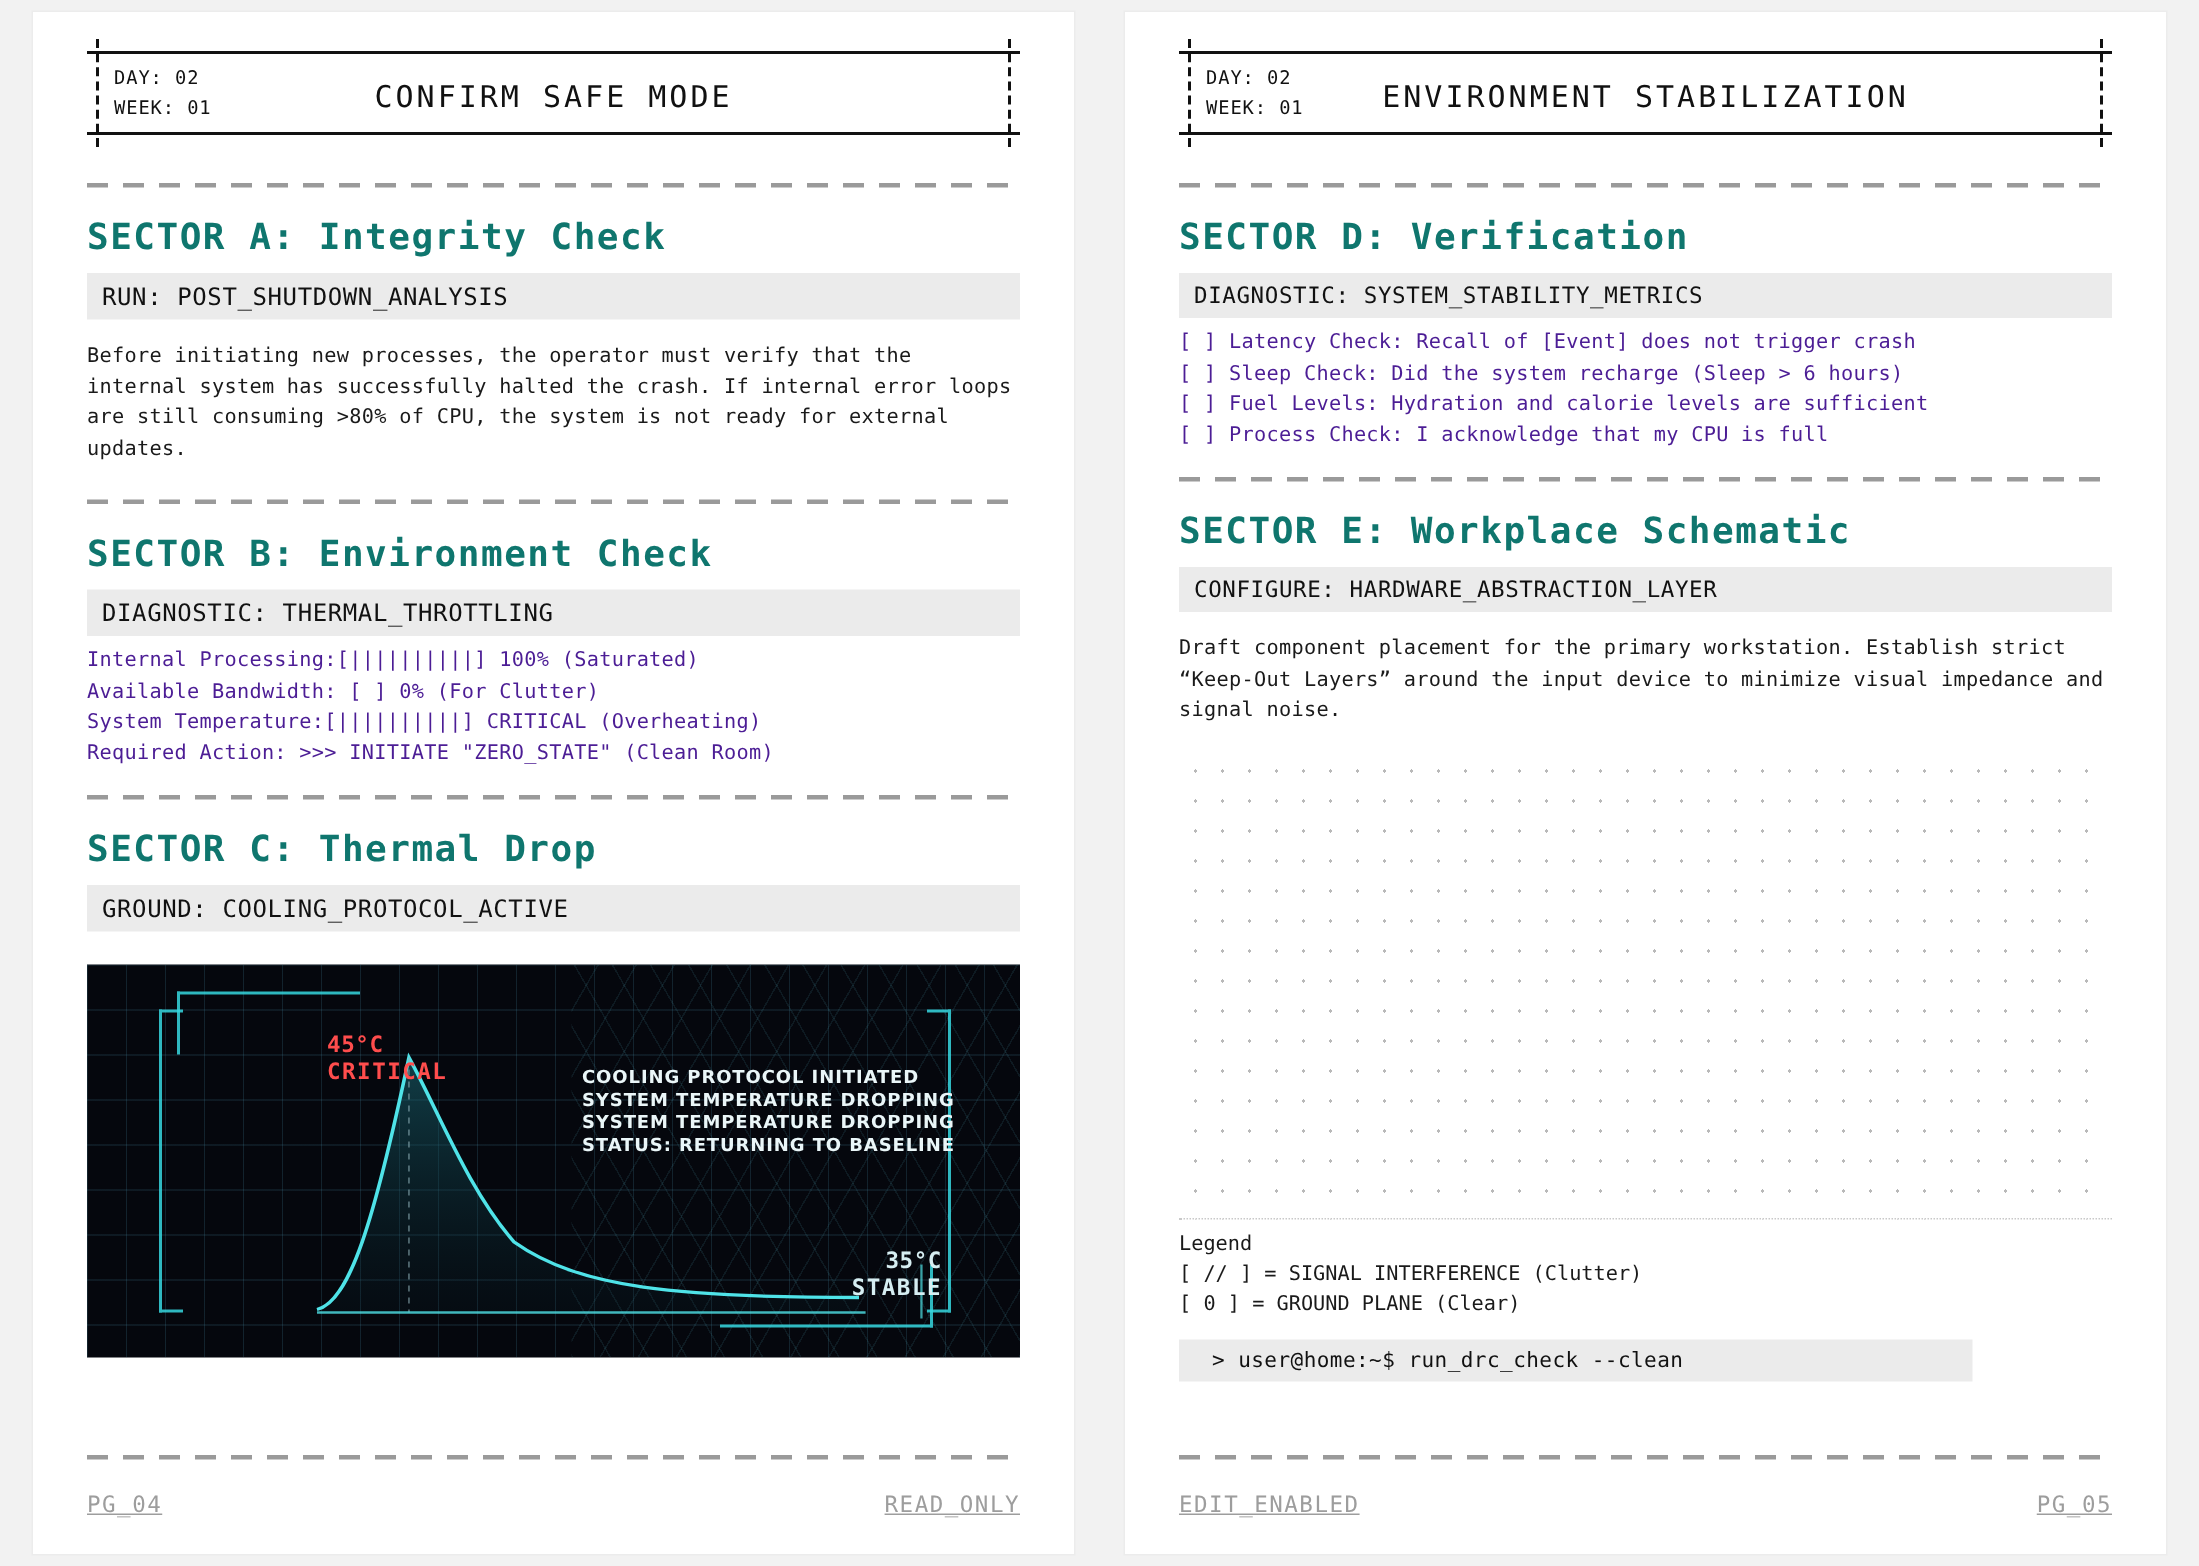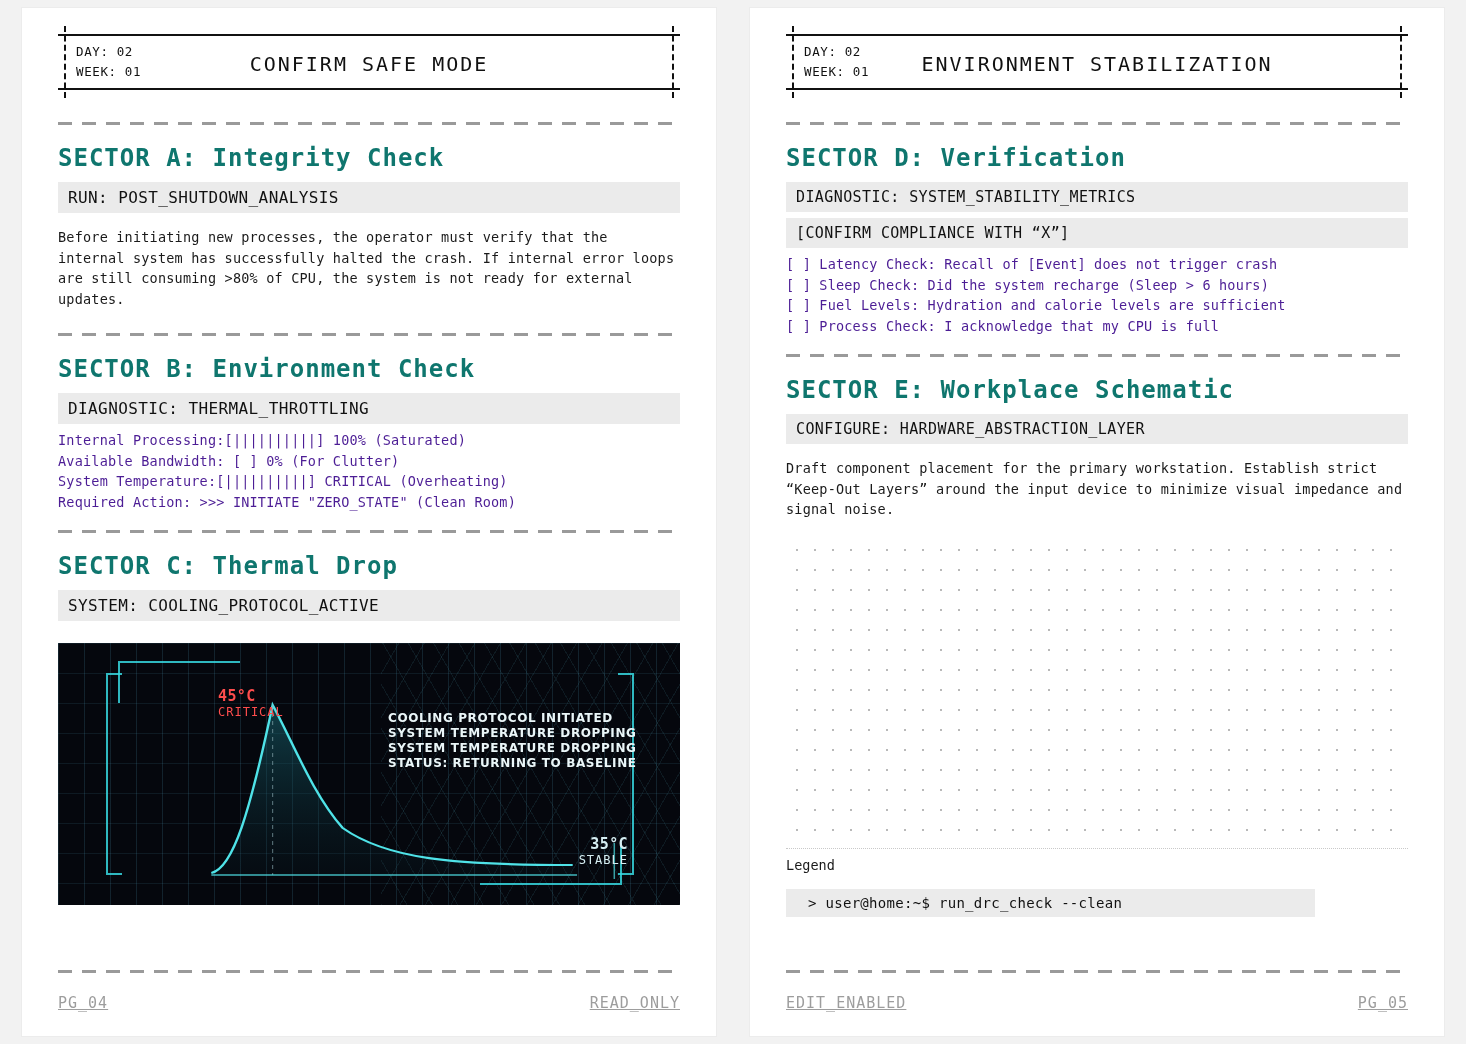--- a/index.html
+++ b/index.html
@@ -139,21 +139,21 @@
   .chart .frame-l { left: 48px; top: 30px; bottom: 30px; width: 14px; border-right: none; }
   .chart .frame-r { right: 46px; top: 30px; bottom: 30px; width: 14px; border-left: none; }
   .chart svg { position: absolute; inset: 0; }
   .chart .lbl {
     position: absolute;
     color: #ff4d4d;
     font-size: 15px;
     font-weight: bold;
     letter-spacing: 0.4px;
   }
-  .chart .lbl small { display: block; font-size: 12px; font-weight: normal; letter-spacing: 1px; }
+  .chart .lbl small { display: block; font-size: 15px; font-weight: bold; letter-spacing: 1px; }
   .chart .lbl.stable { color: #d6eef2; }
   .chart .readout {
     position: absolute;
     left: 330px;
     top: 68px;
     color: #eaf6f8;
     font-size: 12px;
     line-height: 15px;
     letter-spacing: 0.6px;
     font-family: "DejaVu Sans", sans-serif;
@@ -227,21 +227,21 @@
       <div class="mono-lines">
         <div>Internal Processing:[||||||||||] 100% (Saturated)</div>
         <div>Available Bandwidth: [ ] 0% (For Clutter)</div>
         <div>System Temperature:[||||||||||] CRITICAL (Overheating)</div>
         <div>Required Action: &gt;&gt;&gt; INITIATE "ZERO_STATE" (Clean Room)</div>
       </div>
 
       <div class="rule"></div>
 
       <h2 class="sector">SECTOR C: Thermal Drop</h2>
-      <div class="tagbar">SYSTEM: COOLING_PROTOCOL_ACTIVE</div>
+      <div class="tagbar">GROUND: COOLING_PROTOCOL_ACTIVE</div>
 
       <div class="chart">
         <div class="circuit"></div>
         <div class="hexes"></div>
         <div class="bracket br-tl"></div>
         <div class="bracket br-br"></div>
         <div class="bracket frame-l"></div>
         <div class="bracket frame-r"></div>
 
         <svg width="100%" height="100%" viewBox="0 0 568 262" preserveAspectRatio="none">
@@ -296,37 +296,40 @@
           <div>DAY: 02</div>
           <div>WEEK: 01</div>
         </div>
         <div class="title">ENVIRONMENT STABILIZATION</div>
       </div>
 
       <div class="rule"></div>
 
       <h2 class="sector">SECTOR D: Verification</h2>
       <div class="tagbar sm">DIAGNOSTIC: SYSTEM_STABILITY_METRICS</div>
-      <div class="tagbar sm">[CONFIRM COMPLIANCE WITH “X”]</div>
       <div class="mono-lines">
         <div>[ ] Latency Check: Recall of [Event] does not trigger crash</div>
         <div>[ ] Sleep Check: Did the system recharge (Sleep &gt; 6 hours)</div>
         <div>[ ] Fuel Levels: Hydration and calorie levels are sufficient</div>
         <div>[ ] Process Check: I acknowledge that my CPU is full</div>
       </div>
 
       <div class="rule"></div>
 
       <h2 class="sector">SECTOR E: Workplace Schematic</h2>
       <div class="tagbar sm">CONFIGURE: HARDWARE_ABSTRACTION_LAYER</div>
       <p class="body">Draft component placement for the primary workstation. Establish strict “Keep-Out Layers” around the input device to minimize visual impedance and signal noise.</p>
 
       <div class="dotgrid"></div>
 
       <div class="legend-title">Legend</div>
+      <div class="legend">
+        <div>[ // ] = SIGNAL INTERFERENCE (Clutter)</div>
+        <div>[ 0 ] = GROUND PLANE (Clear)</div>
+      </div>
 
       <div class="terminal">&gt; user@home:~$ run_drc_check --clean</div>
 
       <div class="spacer"></div>
 
       <div class="footer">
         <div class="rule"></div>
         <div class="row">
           <span>EDIT_ENABLED</span>
           <span>PG_05</span>

